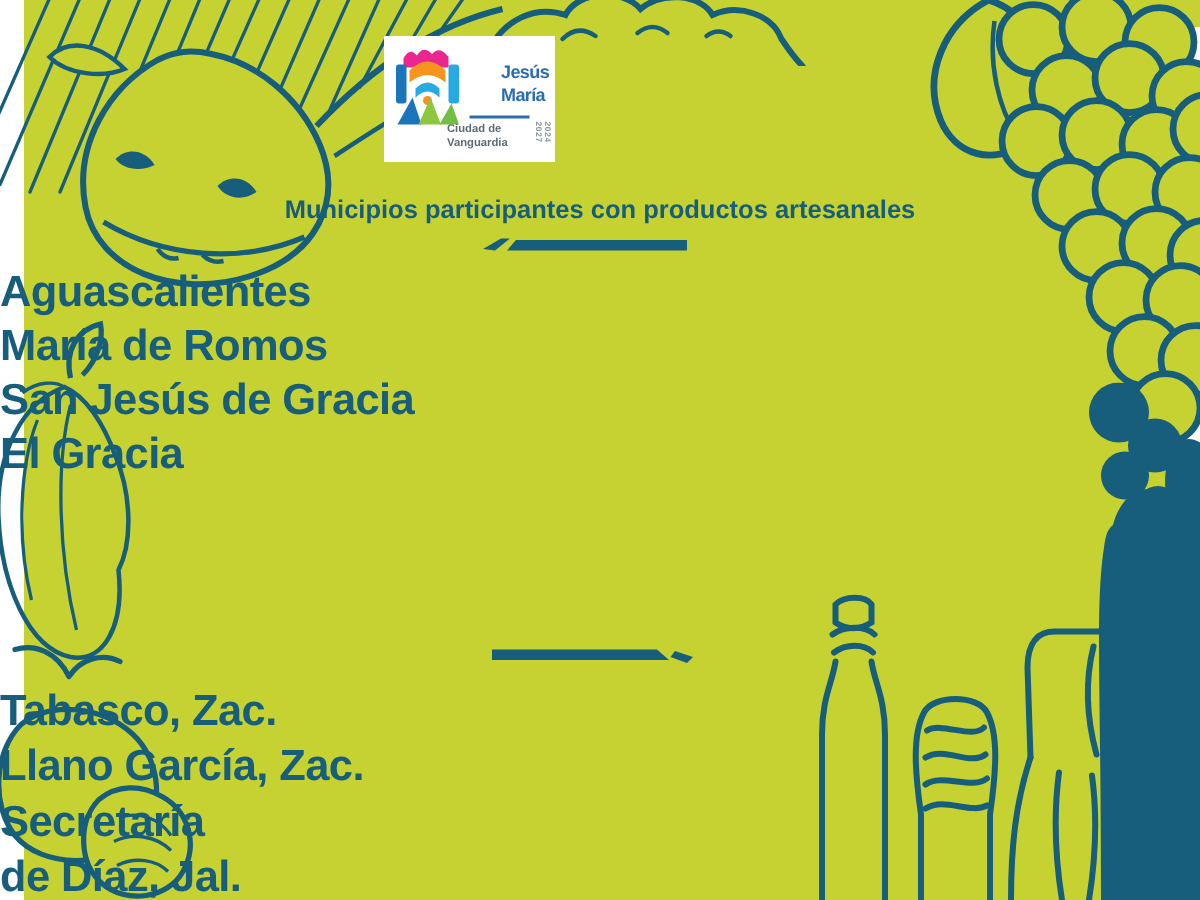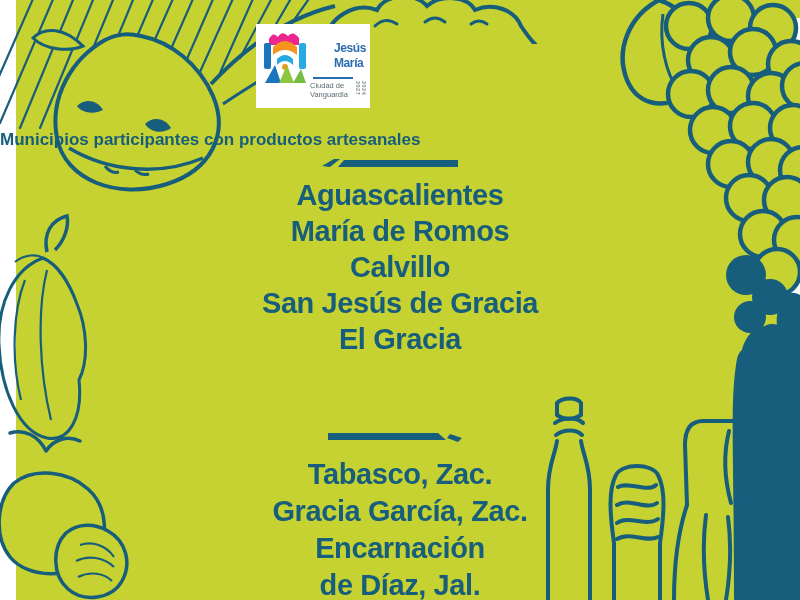--- a/index.html
+++ b/index.html
@@ -18,40 +18,40 @@
   }
   #logo-icon{position:absolute;left:5px;top:5px;}
   .logo-name{
     position:absolute;left:57px;top:17px;
     color:var(--logo_blue,#2a6cb0);font-weight:bold;font-size:12px;line-height:15px;
     letter-spacing:-0.4px;
     margin-left:21px;
   }
   .logo-rule{position:absolute;left:57px;top:53px;width:40px;height:2px;background:var(--logo_blue,#2a6cb0);}
   .logo-tagline{
-    position:absolute;left:54px;top:58px;color:#5c6b73;font-weight:normal;
+    position:absolute;left:42px;top:58px;color:#5c6b73;font-weight:bold;
     font-size:7.5px;line-height:8.5px;
   }
   .logo-term{
     position:absolute;left:99px;top:57px;color:#8a9399;font-size:5.5px;font-weight:bold;
     writing-mode:vertical-rl;letter-spacing:0.5px;
   }
   #secretariat-box{
     position:absolute;left:370px;top:30px;width:176px;height:73px;
     background:var(--secretariat_green,#76b82a);color:var(--white,#fff);
     z-index:3;box-sizing:border-box;padding:8px 0 0 15px;
   }
   #secretariat-prefix{font-size:12.5px;line-height:14px;}
   .secretariat-name{font-size:20.5px;line-height:21px;font-weight:bold;letter-spacing:-0.4px;}
   #subtitle{
-    position:absolute;left:0;top:130px;width:800px;
+    position:absolute;left:0;top:130px;width:800px;text-align:center;
     color:var(--ink,#175d7c);font-weight:bold;font-size:17px;z-index:3;
   }
   .muni-list{
-    position:absolute;left:0;width:800px;text-align:center;z-index:3;
+    position:absolute;left:0;width:800px;z-index:3;
     color:var(--ink,#175d7c);font-weight:bold;font-size:29px;letter-spacing:-0.4px;
   }
   #muni-list-ags{top:177px;}
   #muni-list-ags .muni-item{line-height:36px;}
   #muni-list-other{top:456px;}
   #muni-list-other .muni-item{line-height:37px;}
   .divider{position:absolute;z-index:3;}
   #divider-top{left:320px;top:156px;}
   #divider-bottom{left:326px;top:429px;}
   svg{display:block;}
@@ -190,30 +190,29 @@
   <div id="subtitle">Municipios participantes con productos artesanales</div>
 
   <svg id="divider-top" class="divider" width="140" height="14" viewBox="0 0 140 14">
     <path d="M2,10 L14,3 L20,3 L10,11 Z" fill="#175d7c"></path>
     <path d="M24,4 L138,4 L138,11 L18,11 Z" fill="#175d7c"></path>
   </svg>
 
   <div id="muni-list-ags" class="muni-list">
     <div class="muni-item">Aguascalientes</div>
     <div class="muni-item">María de Romos</div>
-    <div class="muni-item">Calvillo</div>
     <div class="muni-item">San Jesús de Gracia</div>
     <div class="muni-item">El Gracia</div>
   </div>
 
   <svg id="divider-bottom" class="divider" width="140" height="14" viewBox="0 0 140 14">
     <path d="M2,4 L112,4 L120,11 L2,11 Z" fill="#175d7c"></path>
     <path d="M124,5 L136,9 L132,13 L121,9 Z" fill="#175d7c"></path>
   </svg>
 
   <div id="muni-list-other" class="muni-list">
     <div class="muni-item">Tabasco, Zac.</div>
-    <div class="muni-item">Gracia García, Zac.</div>
-    <div class="muni-item">Encarnación</div>
+    <div class="muni-item">Llano García, Zac.</div>
+    <div class="muni-item">Secretaría</div>
     <div class="muni-item">de Díaz, Jal.</div>
   </div>
 
 </div>
 
 </body></html>

